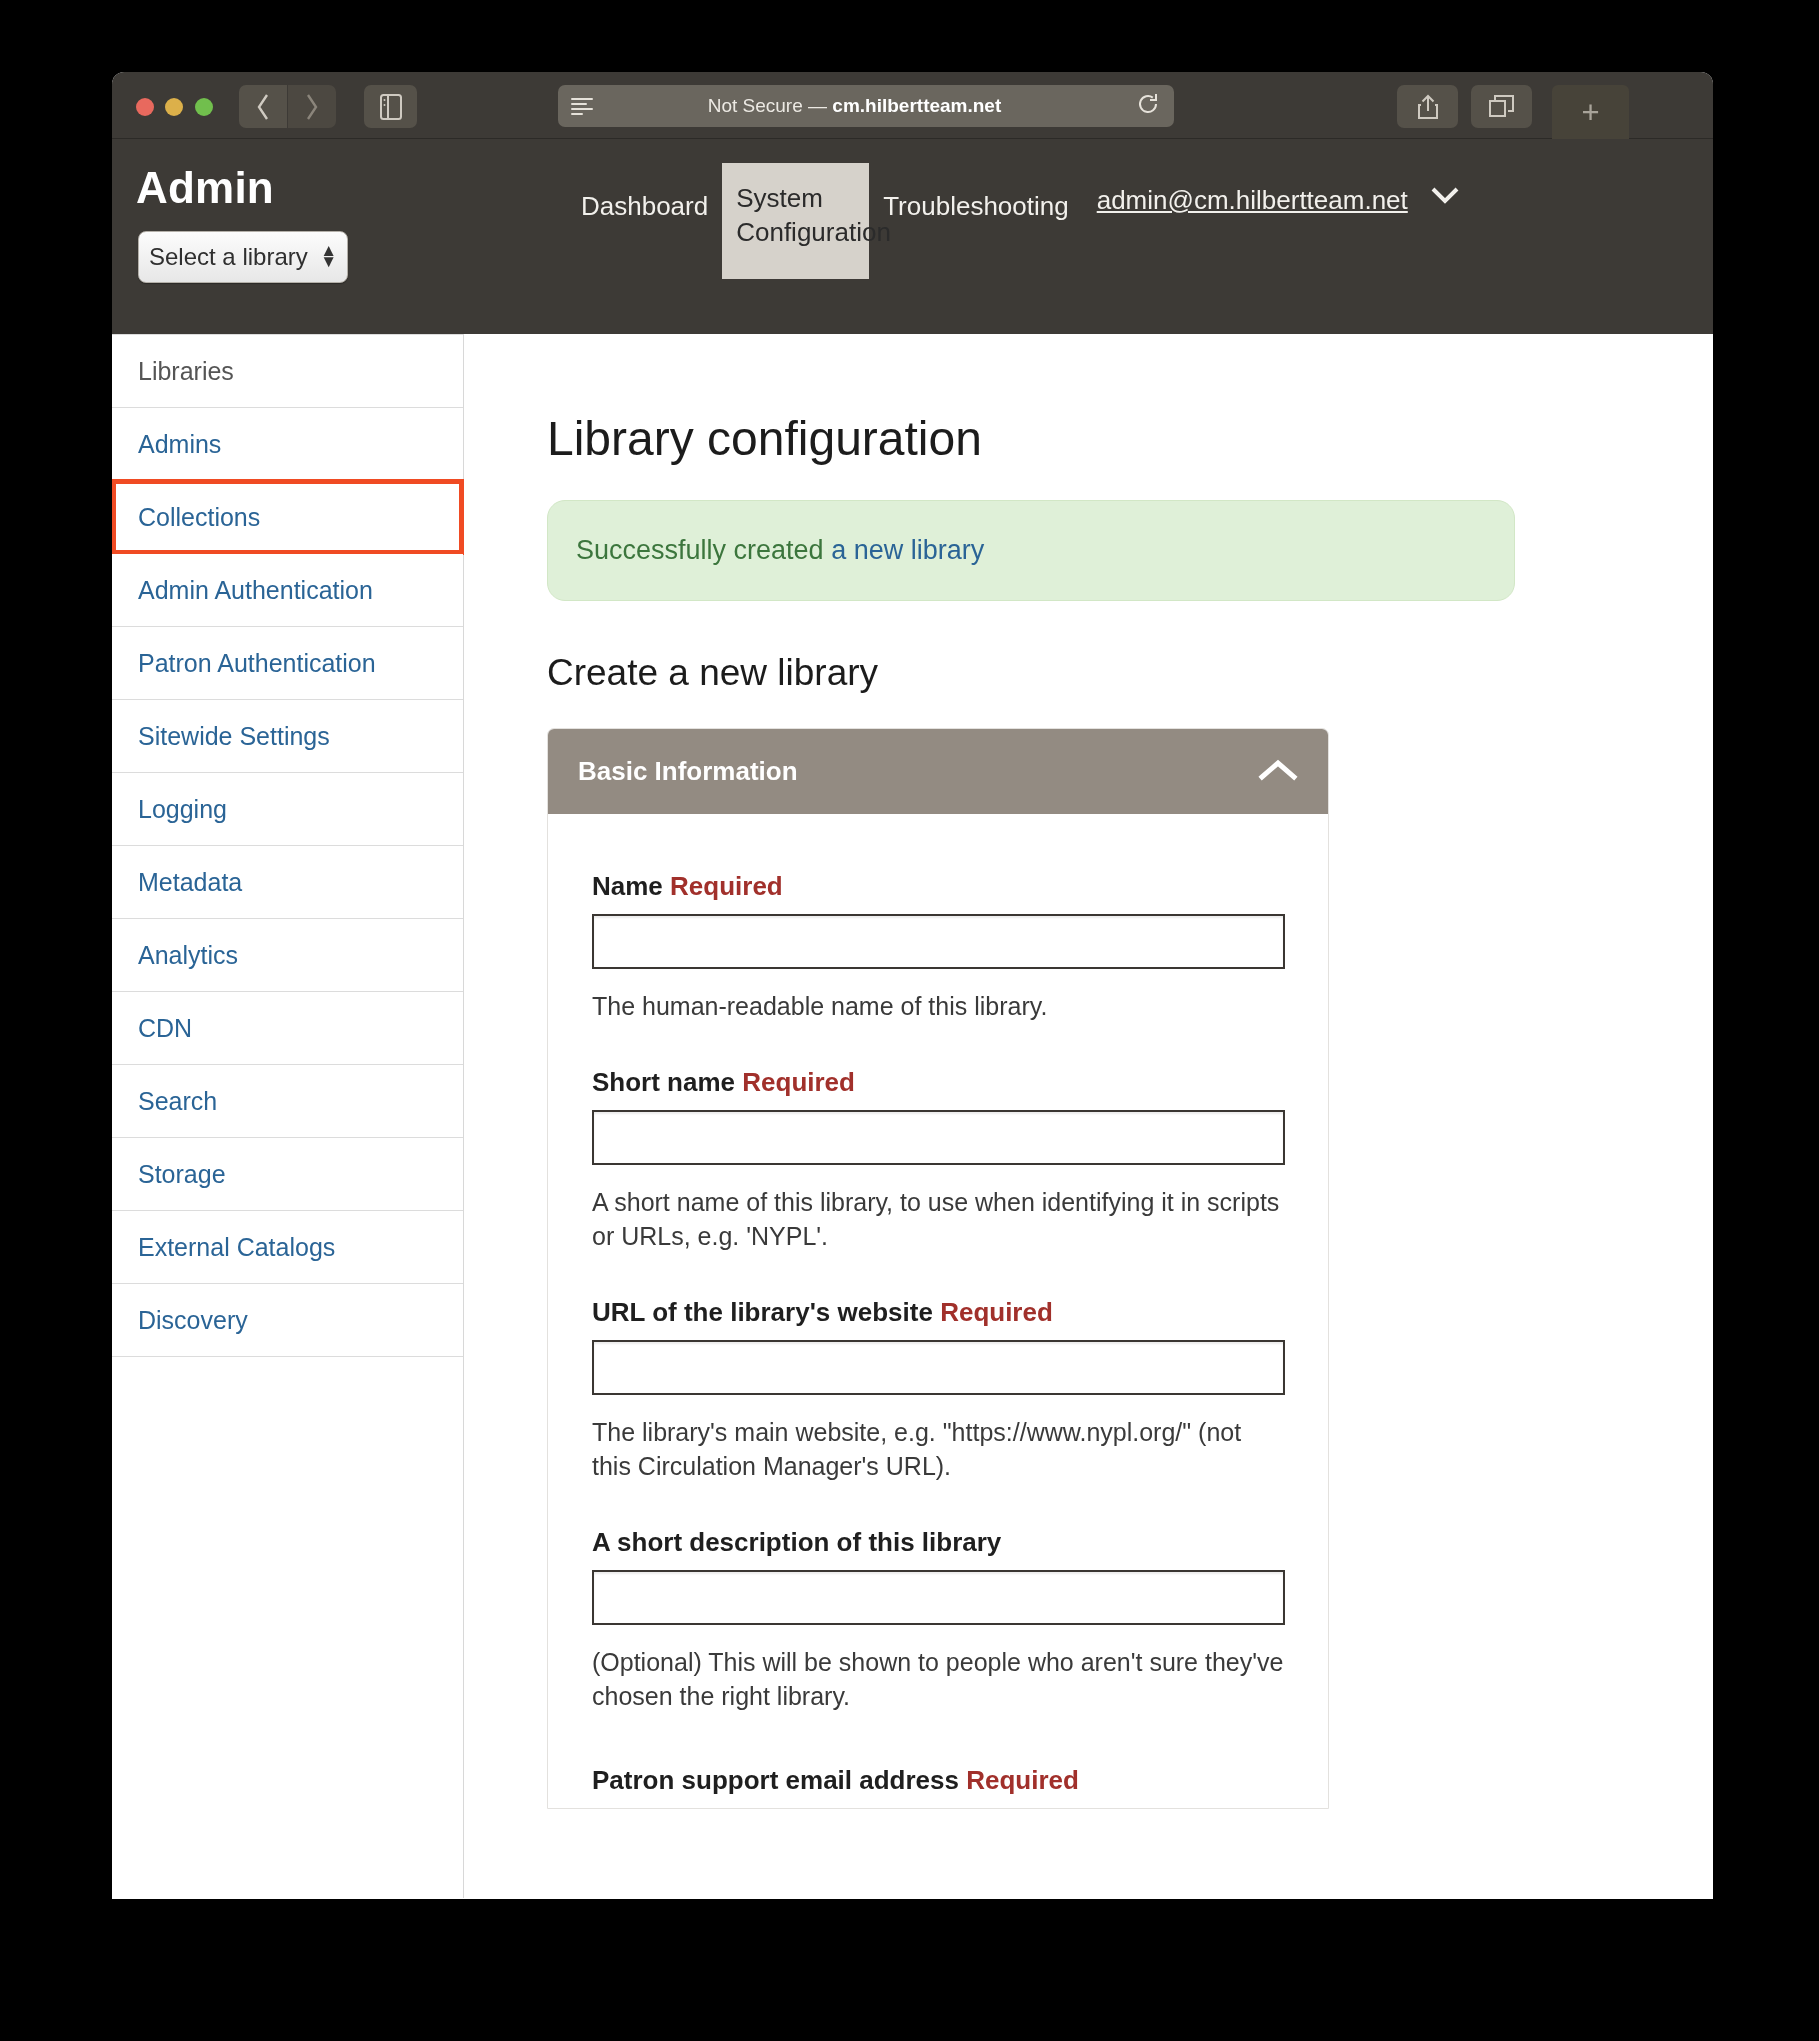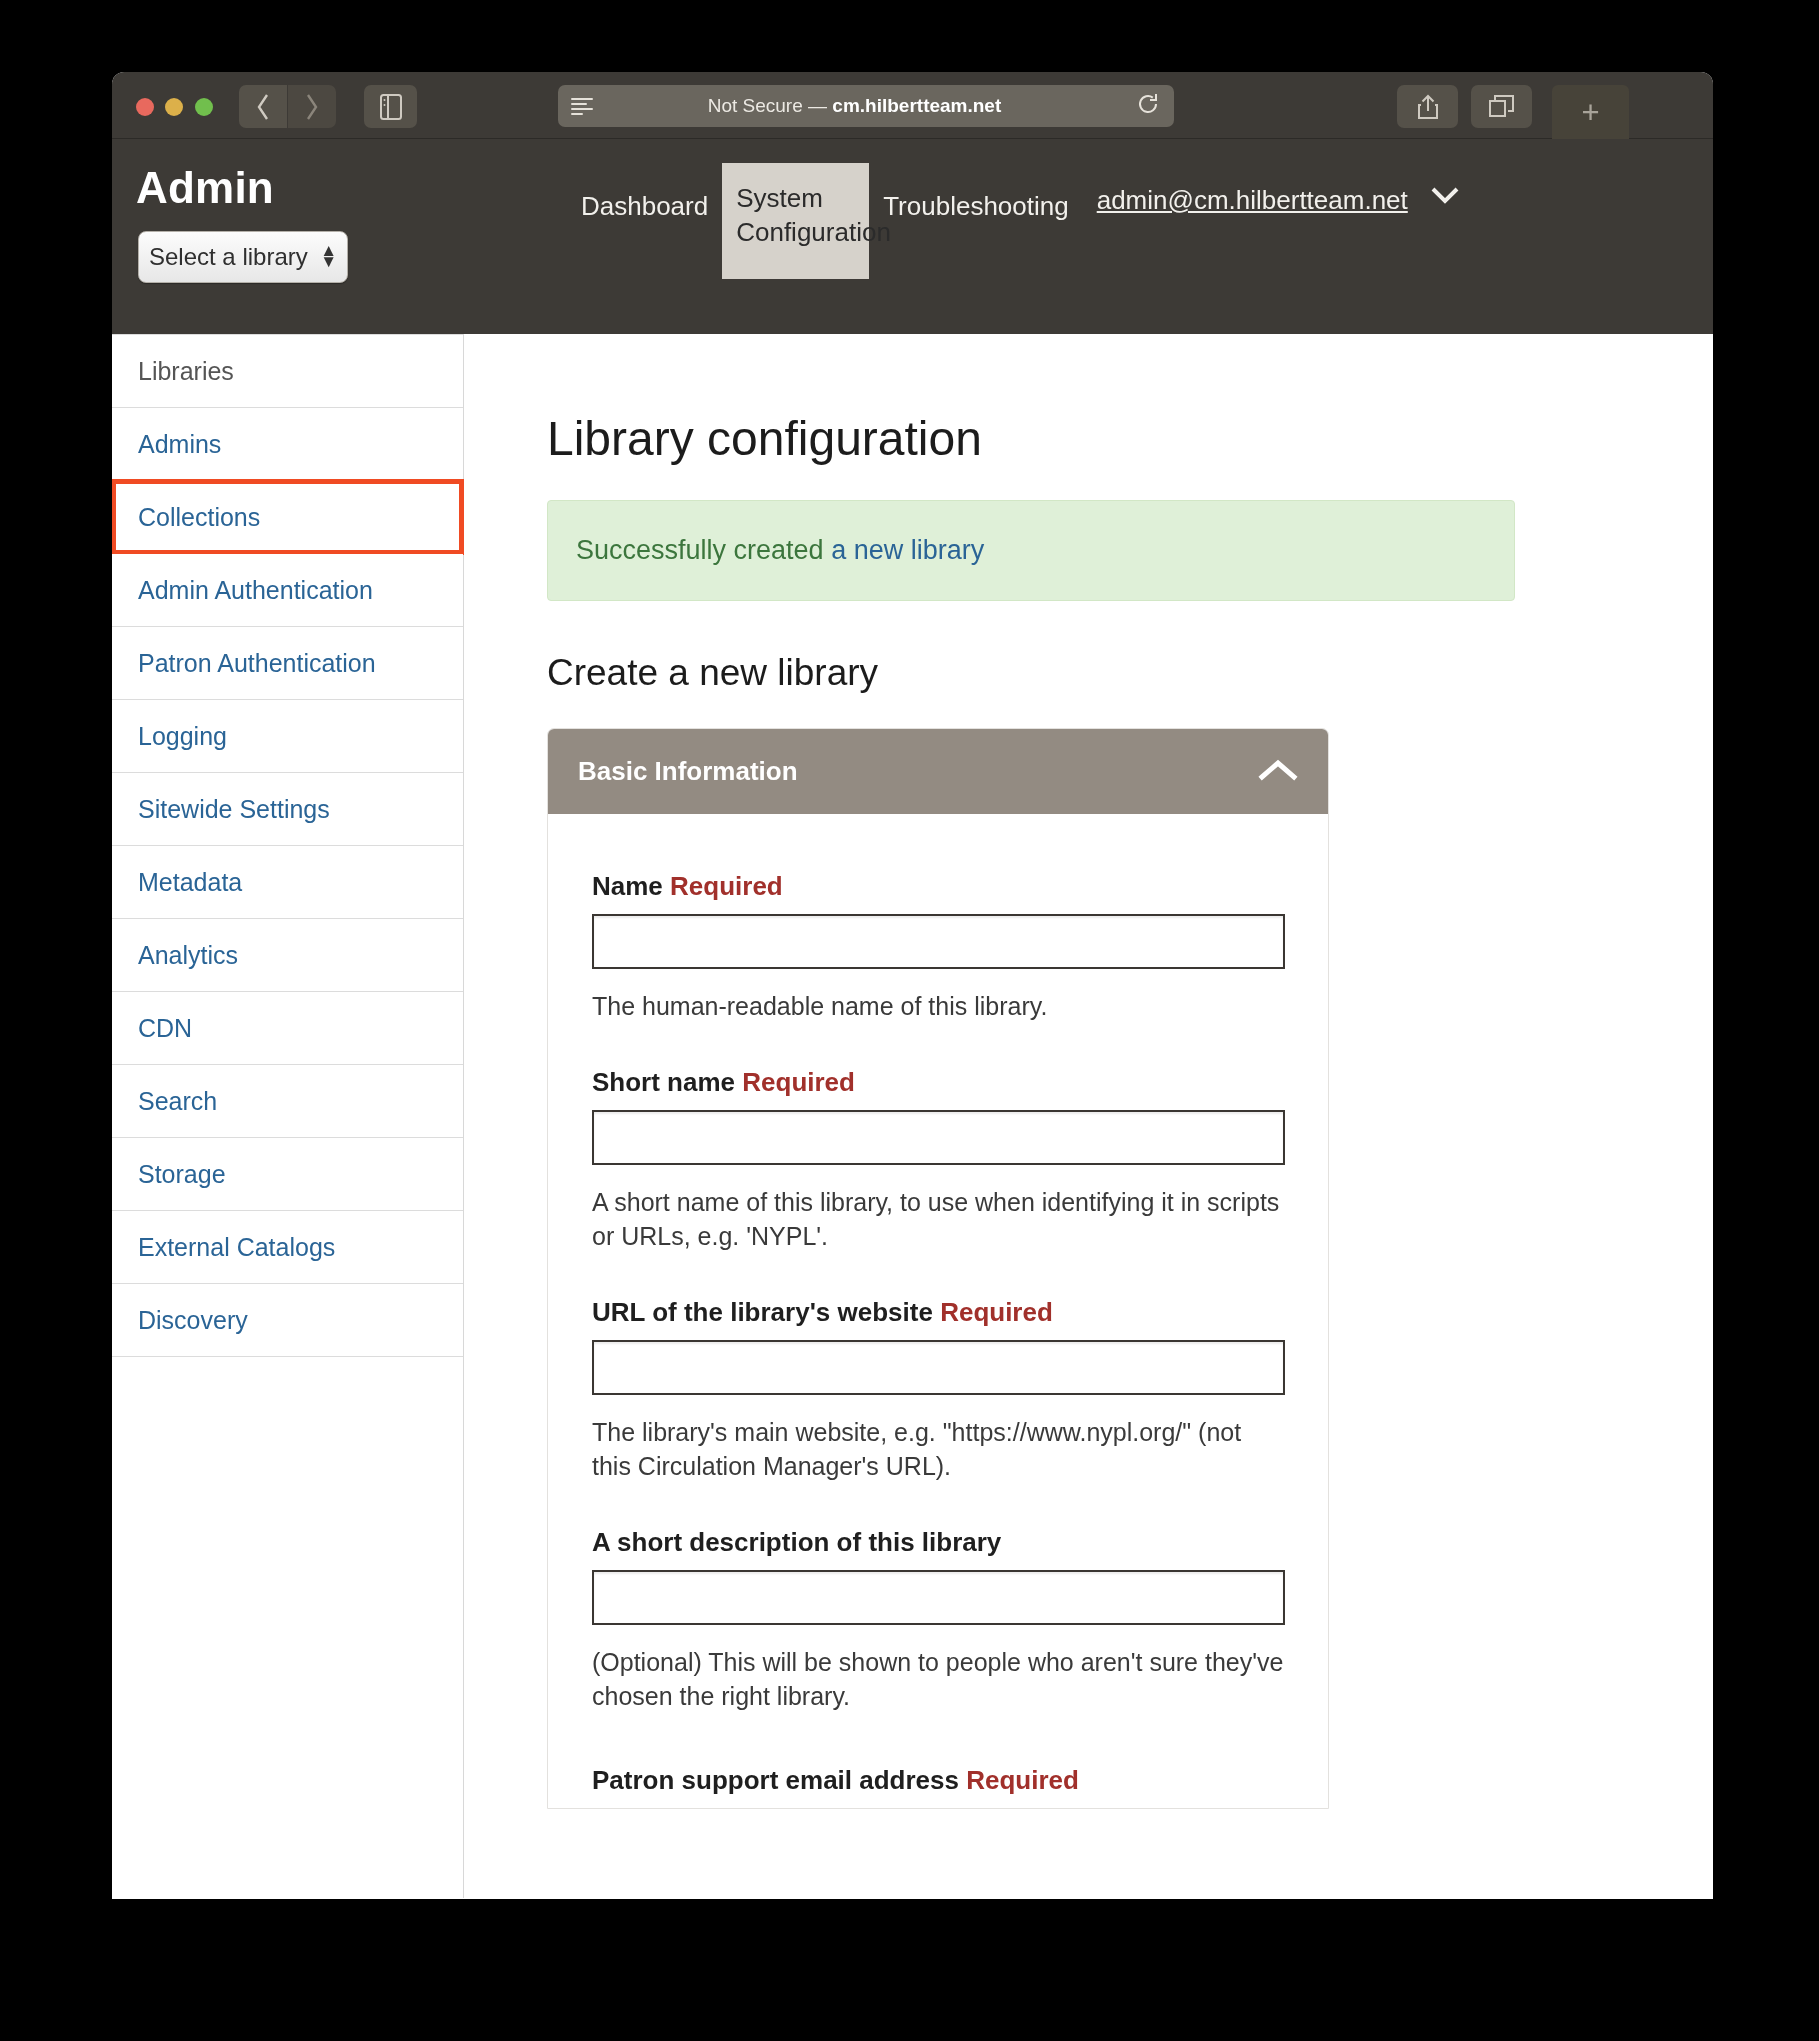--- a/index.html
+++ b/index.html
@@ -180,21 +180,21 @@
     padding: 61px 0 0 83px;
   }
   #page-h1 {
     font-size: 48px; font-weight: 400; color: #1c1c1c;
     margin: 16px 0 34px 0;
   }
   #alert {
     width: 968px;
     background: #dff0d8;
     border: 1px solid #d2e7c6;
-    border-radius: 4px;
+    border-radius: 18px;
     padding: 34px 28px;
     font-size: 27px;
     color: #3c763d;
     margin-bottom: 51px;
   }
   #alert a { color: #2a6496; text-decoration: none; }
   #page-h2 {
     font-size: 37px; font-weight: 400; color: #1c1c1c;
     margin: 0 0 34px 0;
   }
@@ -344,24 +344,24 @@
         <div class="side-item highlight">
             <span>Collections</span>
           </div>
         <div class="side-item">
             <span>Admin Authentication</span>
           </div>
         <div class="side-item">
             <span>Patron Authentication</span>
           </div>
         <div class="side-item">
+            <span>Sitewide Settings</span>
+          </div>
+        <div class="side-item">
             <span>Logging</span>
-          </div>
-        <div class="side-item">
-            <span>Sitewide Settings</span>
           </div>
         <div class="side-item">
             <span>Metadata</span>
           </div>
         <div class="side-item">
             <span>Analytics</span>
           </div>
         <div class="side-item">
             <span>CDN</span>
           </div>

